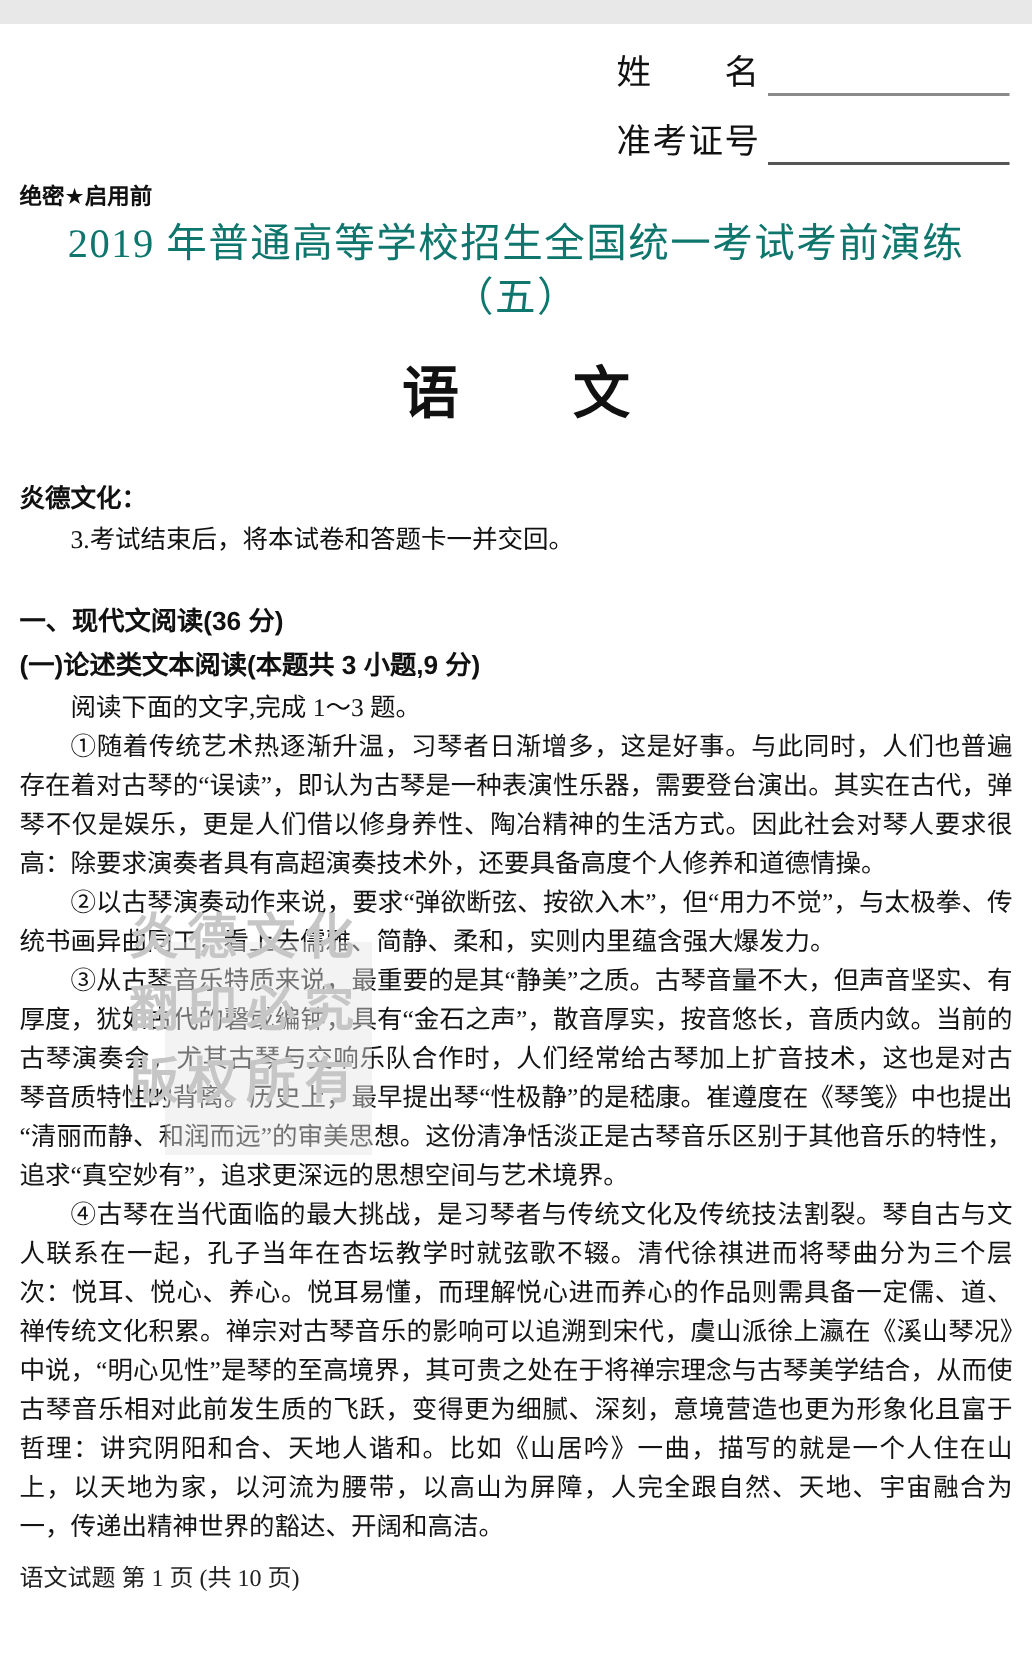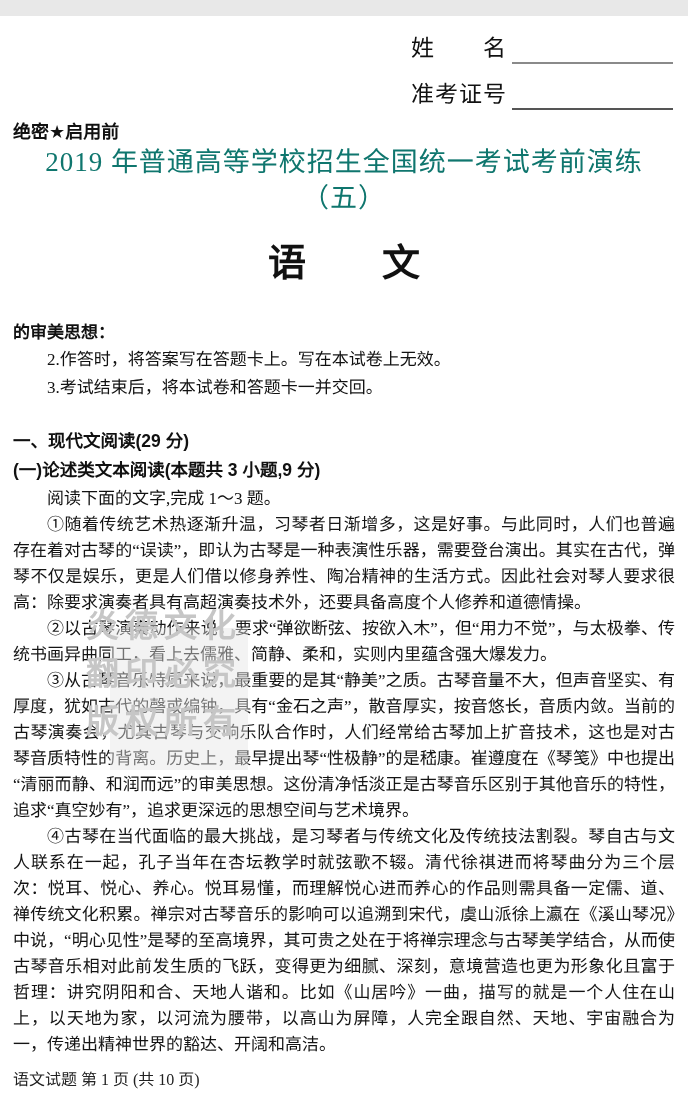--- a/index.html
+++ b/index.html
@@ -18,21 +18,21 @@
   .fill-fields { width:262px; margin-left:auto; margin-right:2px; }
   .fill-row { display:flex; align-items:flex-end; height:34px; margin-bottom:12px; }
   .fill-label { font-size:23px; line-height:30px; white-space:pre; letter-spacing:1px; }
   .fill-line { flex:1; border-bottom:2px solid #8a8a8a; height:28px; margin-left:5px; }
   .fill-row.ticket .fill-line { border-bottom-color:#555; }
 
   
   .secrecy {
     margin-top:4px;
     font-family:"Liberation Sans","DejaVu Sans",sans-serif;
-    font-weight:bold; font-size:18px; line-height:20px;
+    font-weight:bold; font-size:15px; line-height:20px;
   }
   .exam-title {
     margin-top:2px; text-align:center;
     font-size:27px; line-height:36px; letter-spacing:1px;
     color:#0f766e;
   }
   .subject-title {
     margin-top:22px; text-align:center;
     font-family:Liberation Serif, serif;
     font-weight:bold; font-size:38px; line-height:50px;
@@ -102,25 +102,24 @@
     <div class="fill-row ticket">
       <span class="fill-label">准考证号</span>
       <span class="fill-line"></span>
     </div>
   </div>
 
   <div class="secrecy">绝密★启用前</div>
   <div class="exam-title">2019 年普通高等学校招生全国统一考试考前演练（五）</div>
   <div class="subject-title">语　　文</div>
 
-  <div class="notes-heading">的审美思想：</div>
-  <div class="notes-item">2.作答时，将答案写在答题卡上。写在本试卷上无效。</div>
+  <div class="notes-heading">炎德文化：</div>
   <div class="notes-item">3.考试结束后，将本试卷和答题卡一并交回。</div>
 
-  <div class="section-heading">一、现代文阅读(29 分)</div>
+  <div class="section-heading">一、现代文阅读(36 分)</div>
   <div class="subsection-heading">(一)论述类文本阅读(本题共 3 小题,9 分)</div>
   <div class="reading-intro">阅读下面的文字,完成 1～3 题。</div>
 
   <div class="para">①随着传统艺术热逐渐升温，习琴者日渐增多，这是好事。与此同时，人们也普遍存在着对古琴的“误读”，即认为古琴是一种表演性乐器，需要登台演出。其实在古代，弹琴不仅是娱乐，更是人们借以修身养性、陶冶精神的生活方式。因此社会对琴人要求很高：除要求演奏者具有高超演奏技术外，还要具备高度个人修养和道德情操。</div>
   <div class="para">②以古琴演奏动作来说，要求“弹欲断弦、按欲入木”，但“用力不觉”，与太极拳、传统书画异曲同工，看上去儒雅、简静、柔和，实则内里蕴含强大爆发力。</div>
   <div class="para">③从古琴音乐特质来说，最重要的是其“静美”之质。古琴音量不大，但声音坚实、有厚度，犹如古代的磬或编钟，具有“金石之声”，散音厚实，按音悠长，音质内敛。当前的古琴演奏会，尤其古琴与交响乐队合作时，人们经常给古琴加上扩音技术，这也是对古琴音质特性的背离。历史上，最早提出琴“性极静”的是嵇康。崔遵度在《琴笺》中也提出“清丽而静、和润而远”的审美思想。这份清净恬淡正是古琴音乐区别于其他音乐的特性，追求“真空妙有”，追求更深远的思想空间与艺术境界。</div>
   <div class="para">④古琴在当代面临的最大挑战，是习琴者与传统文化及传统技法割裂。琴自古与文人联系在一起，孔子当年在杏坛教学时就弦歌不辍。清代徐祺进而将琴曲分为三个层次：悦耳、悦心、养心。悦耳易懂，而理解悦心进而养心的作品则需具备一定儒、道、禅传统文化积累。禅宗对古琴音乐的影响可以追溯到宋代，虞山派徐上瀛在《溪山琴况》中说，“明心见性”是琴的至高境界，其可贵之处在于将禅宗理念与古琴美学结合，从而使古琴音乐相对此前发生质的飞跃，变得更为细腻、深刻，意境营造也更为形象化且富于哲理：讲究阴阳和合、天地人谐和。比如《山居吟》一曲，描写的就是一个人住在山上，以天地为家，以河流为腰带，以高山为屏障，人完全跟自然、天地、宇宙融合为一，传递出精神世界的豁达、开阔和高洁。</div>
 
   <div class="page-footer">语文试题 第 1 页 (共 10 页)</div>
 

